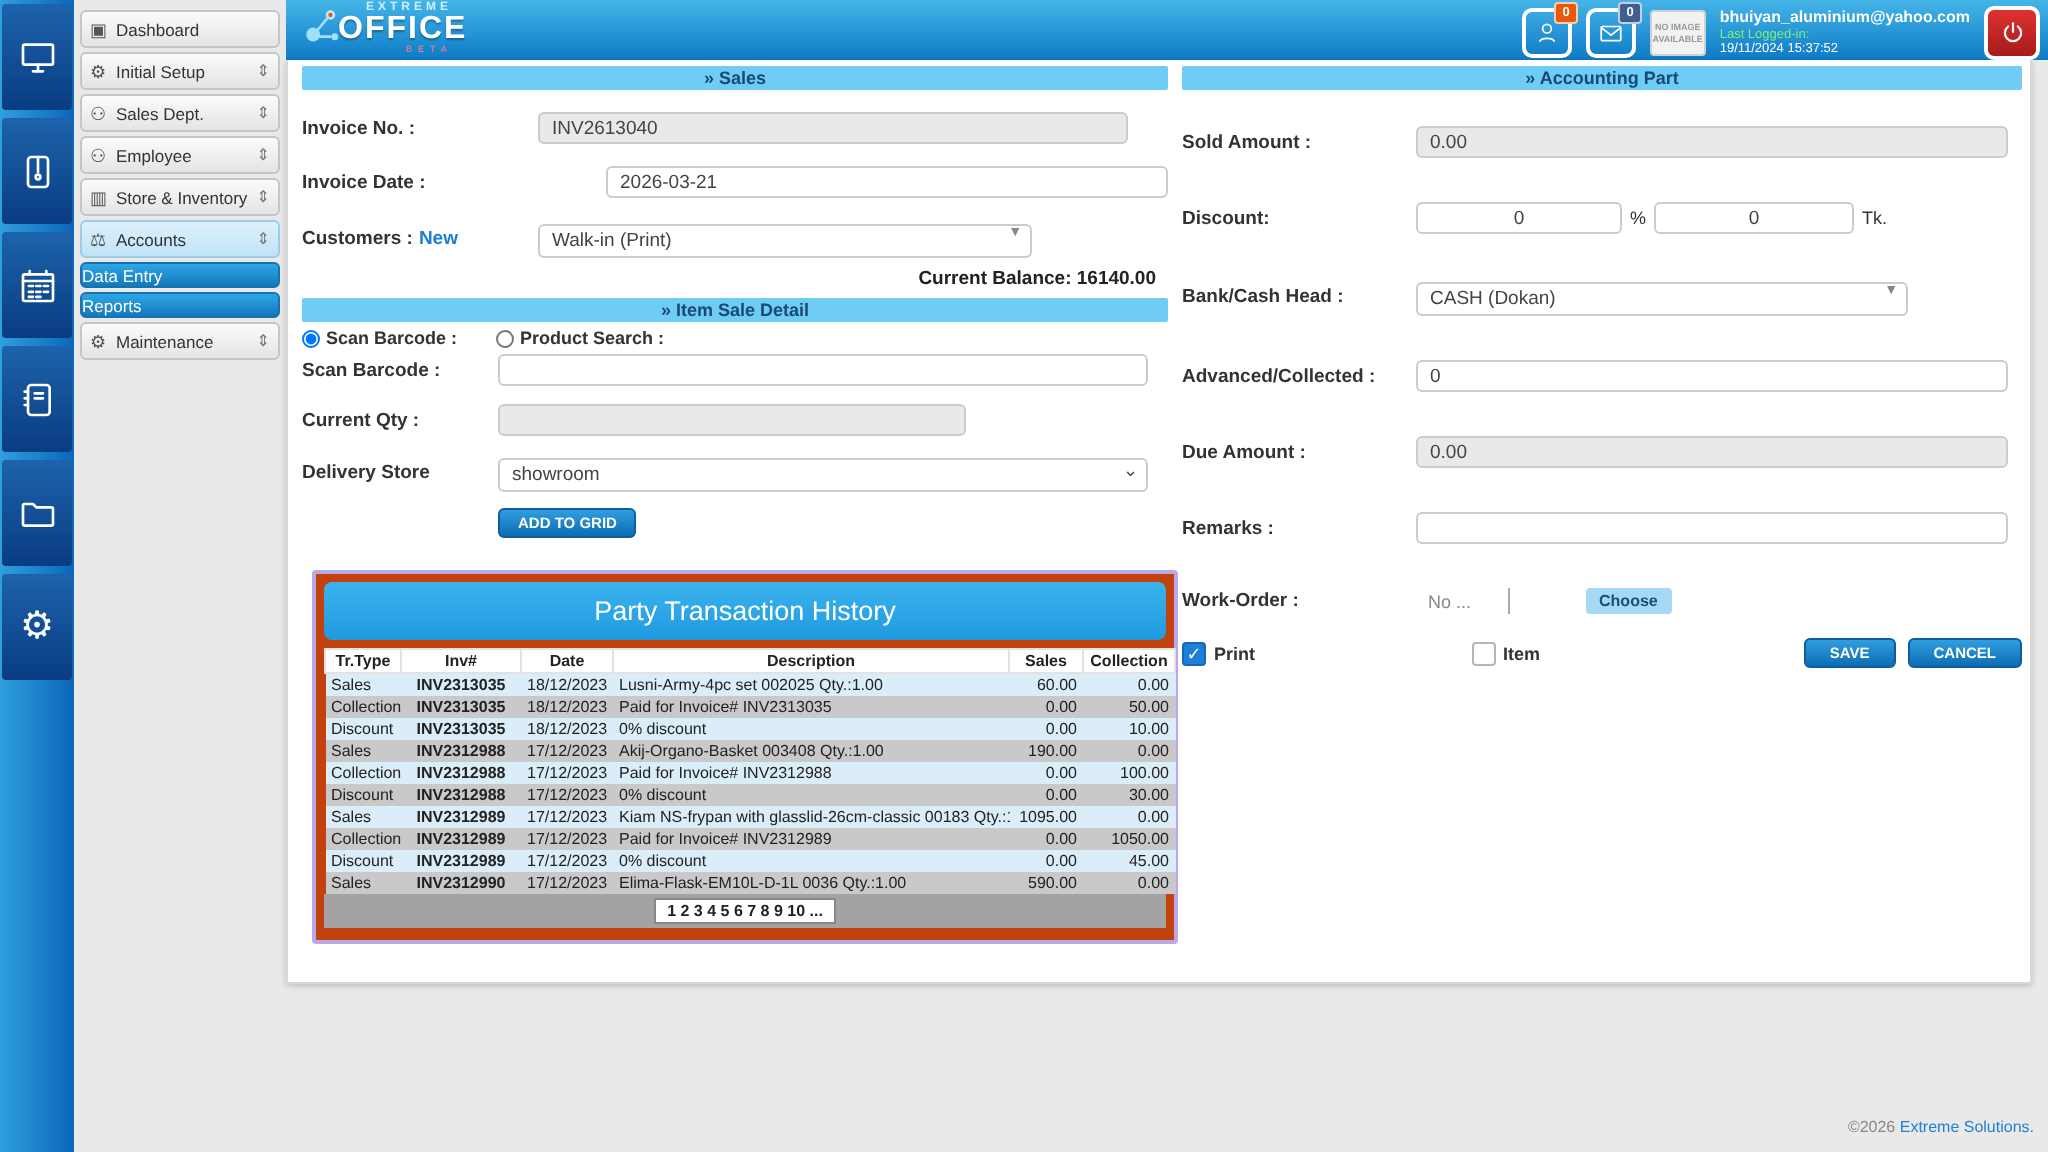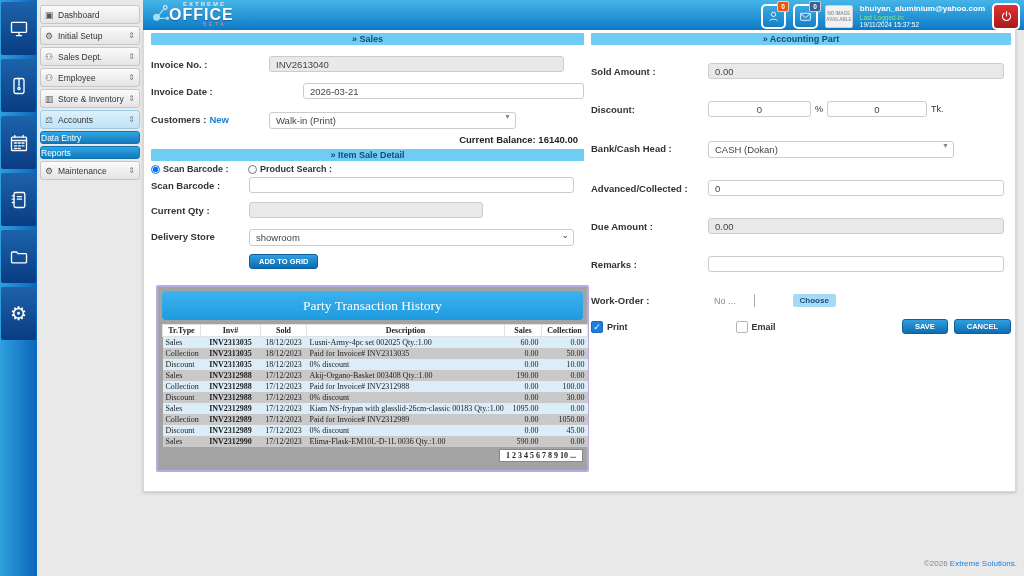--- a/index.html
+++ b/index.html
@@ -97,33 +97,33 @@
       justify-content:center;margin-right:4px;cursor:pointer;box-sizing:border-box;}
   .cb.checked{background:#1d7fd8;color:#fff;font-size:9px;border:1px solid #1568b3;}
   .cb.un{background:#fff;border:1px solid #b5b5b5;}
   .cblabel{font-size:9px;font-weight:bold;color:#333;}
   .savebtn,.cancelbtn{height:15px;border:1px solid #0b5f9e;border-radius:3px;cursor:pointer;
           background:linear-gradient(180deg,#2f9fe0,#0e6cb2);color:#fff;font-size:7.5px;
           font-weight:bold;font-family:"Liberation Sans",sans-serif;padding:0 12px;}
   .btnrow{margin-left:auto;display:flex;gap:6px;}
 
   
-  .panel{position:absolute;border:2px solid #b9a9e8;background:#a3a3a3;border-radius:2px;box-sizing:border-box;font-family:Liberation Serif, serif;}
+  .panel{position:absolute;border:2px solid #b9a9e8;background:#c2410c;border-radius:2px;box-sizing:border-box;}
   .party{left:5px;top:252px;width:433px;height:187px;}
   .banner{margin:4px;height:29px;background:linear-gradient(180deg,#3cb3ef,#1e9ade);border-radius:4px;
           color:#fff;font-size:13.5px;display:flex;align-items:center;justify-content:center;}
   table.hist{margin:0 4px;width:calc(100% - 8px);border-collapse:collapse;font-size:8px;table-layout:fixed;}
   table.hist th{background:#fff;border:1px solid #e2e2e2;font-weight:bold;padding:1px 2px;color:#222;}
   table.hist td{padding:1px 3px;color:#222;overflow:hidden;white-space:nowrap;}
   table.hist tbody tr:nth-of-type(odd){background:#dbedf8;}
   table.hist tbody tr:nth-of-type(even){background:#c9c9c9;}
   td.inv{color:#d40000;font-weight:bold;text-align:center;cursor:pointer;}
   td.dt{text-align:center;}
   td.num{text-align:right;}
-  .pgbar{margin:0 4px;background:#a3a3a3;height:17px;display:flex;align-items:center;justify-content:flex-end;}
+  .pgbar{margin:0 4px;background:#a3a3a3;height:17px;display:flex;align-items:center;justify-content:center;}
   .pgbox{background:#fff;border:1px solid #888;font-size:8px;font-weight:bold;padding:1px 6px;
          color:#222;cursor:pointer;}
 
   .footer{position:absolute;right:7px;bottom:8px;font-size:8px;color:#888;}
   .footer .brand{color:#1f7fd4;cursor:pointer;}
 </style>
 </head>
 <body>
 
 <div class="stage">
@@ -332,21 +332,21 @@
               <col style="width:46px">
               <col style="width:198px">
               <col style="width:37px">
               <col style="width:46px">
             </colgroup>
           <thead>
             <tr>
 
             <th>Tr.Type</th>
                 <th>Inv#</th>
-                <th>Sold</th>
+                <th>Date</th>
                 <th>Description</th>
                 <th>Sales</th>
                 <th>Collection</th>
               </tr>
           </thead>
           <tbody>
 
               <tr>
                 <td>Sales</td>
                 <td class="inv">INV2313035</td>
@@ -482,21 +482,21 @@
       <div class="arow">
         <span class="alabel">Work-Order :</span>
         <span class="wo-no">No ...</span>
         <span class="wo-div"></span>
         <button class="choosebtn">Choose</button>
       </div>
       <div class="arow" style="margin-top:12px">
         <span class="cb checked">✓</span>
         <span class="cblabel">Print</span>
         <span class="cb un" style="margin-left:108px"></span>
-        <span class="cblabel">Email</span>
+        <span class="cblabel">Item</span>
         <span class="btnrow">
           <button class="savebtn">SAVE</button>
           <button class="cancelbtn">CANCEL</button>
         </span>
       </div>
 
     </div>
   </div>
 
   <div class="footer">

